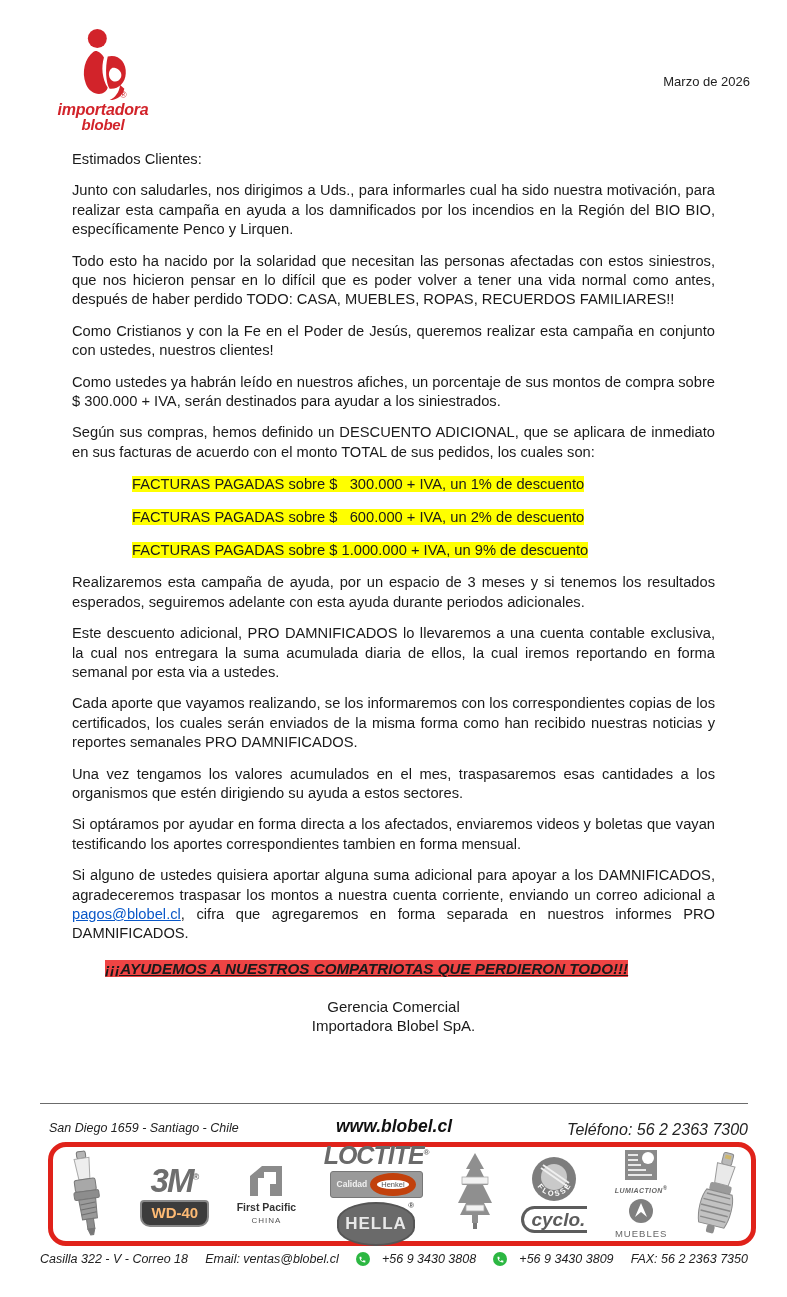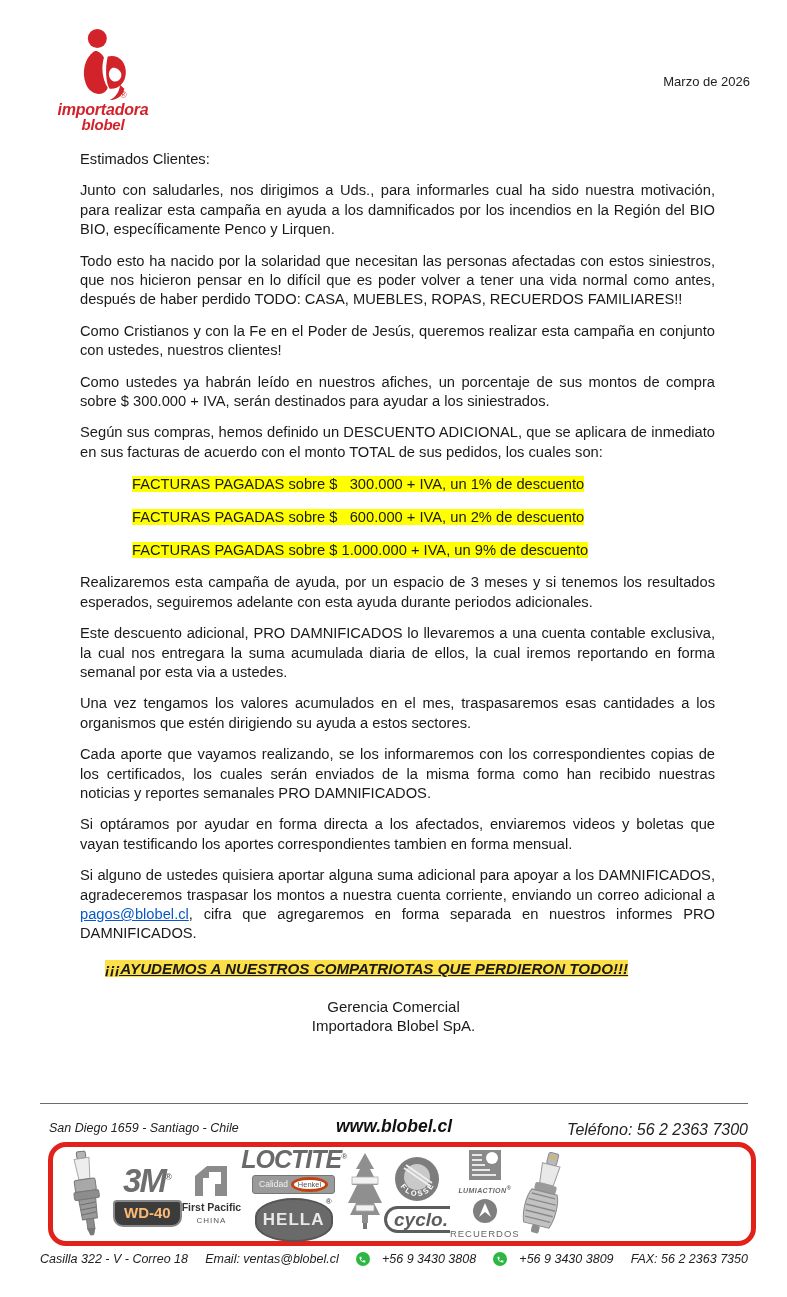--- a/index.html
+++ b/index.html
@@ -10,52 +10,52 @@
   .logo{position:absolute;left:48px;top:28px;width:110px;text-align:center;color:#d2232a;}
   .logo svg{display:block;margin:0 auto;}
   .logo-reg{position:absolute;left:72px;top:62px;font-size:9px;color:#d2232a;}
   .logo-word{font-weight:bold;font-style:italic;color:#d2232a;line-height:15px;letter-spacing:-0.2px;}
   .logo-word.l1{font-size:16px;}
   .logo-word.l2{font-size:15px;}
   .date{position:absolute;top:74px;right:37px;font-size:13px;color:#222;}
 
   
   .body{position:absolute;left:72px;top:150px;width:643px;}
-  .body p{margin:0 0 12px 8px;font-size:14.7px;line-height:19.4px;text-align:justify;}
+  .body p{margin:0 0 12px 0;font-size:14.7px;line-height:19.4px;text-align:justify;}
   .salutation{text-align:left !important;}
   .hl-line{margin:1px 0 13px 36px;line-height:19px;padding-left:24px;}
   .hl{background:#ffff00;font-size:14.7px;white-space:pre-wrap;}
   .email-link{color:#0a58c8;text-decoration:underline;cursor:pointer;}
   .cta-line{margin:14px 0 0 33px;line-height:22px;}
-  .cta{background:#fde047;font-weight:bold;font-style:italic;text-decoration:underline;font-size:15.2px;}
+  .cta{background:#ef4444;font-weight:bold;font-style:italic;text-decoration:underline;font-size:15.2px;}
   .signature{margin-top:17px;text-align:center;font-size:15px;line-height:19.5px;}
 
   
   .sep-line{position:absolute;left:40px;top:1103px;width:708px;height:0;border-top:1.5px solid #6b6b6b;}
   .footer-top{position:absolute;left:40px;top:1116px;width:708px;height:22px;}
   .ft-address{position:absolute;left:9px;top:5px;font-style:italic;font-size:12.5px;color:#222;}
   .ft-web{position:absolute;left:0;right:0;top:0;text-align:center;font-weight:bold;font-style:italic;font-size:17.5px;color:#111;}
   .ft-phone{position:absolute;right:0;top:5px;font-style:italic;font-size:16px;color:#222;}
 
   .brandbox{position:absolute;left:48px;top:1142px;width:682px;height:94px;border:5px solid #e0221a;
-            border-radius:18px;background:#fff;display:flex;align-items:center;justify-content:flex-start;
+            border-radius:18px;background:#fff;display:flex;align-items:center;justify-content:space-between;
             padding:0 8px;box-sizing:content-box;}
   .bcol{display:flex;flex-direction:column;align-items:center;justify-content:center;gap:4px;}
   .threem{font-size:33px;font-weight:bold;color:#6e6e6e;letter-spacing:-2px;line-height:30px;font-style:italic;}
   .threem sup{font-size:9px;letter-spacing:0;}
   .wd40{background:#3c3c3c;color:#fdba74;font-weight:bold;font-size:15px;padding:3px 9px 5px 9px;
         border-radius:4px 4px 10px 10px;border:2px solid #888;line-height:15px;}
   .fp-name{font-weight:bold;font-size:10.5px;color:#333;line-height:10px;}
   .fp-china{font-size:8px;color:#555;letter-spacing:1px;}
   .loctite{font-size:25px;font-weight:bold;font-style:italic;color:#6a6a6a;letter-spacing:-1px;line-height:22px;}
   .loctite sup{font-size:8px;}
   .loctite-bar{display:flex;align-items:center;gap:3px;background:#9a9a9a;border-radius:3px;
                padding:1px 6px;border:1px solid #777;}
-  .calidad{color:#f2f2f2;font-size:8.5px;font-weight:normal;}
-  .henkel{background:#fff;border:3px solid #c2410c;border-radius:50%;padding:0 4px;font-size:7.5px;color:#555;}
+  .calidad{color:#f2f2f2;font-size:8.5px;font-weight:bold;}
+  .henkel{background:#fff;border:7px solid #c2410c;border-radius:50%;padding:0 4px;font-size:7.5px;color:#555;}
   .hella{background:#6a6a6a;border-radius:50%/42%;width:74px;height:40px;display:flex;align-items:center;
          justify-content:center;color:#e8e8e8;font-weight:bold;font-size:17px;letter-spacing:1px;
          border:2px solid #555;position:relative;}
   .hella sup{position:absolute;top:-3px;right:-2px;font-size:8px;color:#555;background:#fff;border-radius:50%;}
   .flosser-wrap{line-height:0;}
   .cyclo{font-size:19px;font-weight:bold;font-style:italic;color:#5c5c5c;border:3px solid #5c5c5c;
          border-right:none;border-radius:14px 0 0 14px;padding:1px 2px 1px 7px;line-height:19px;}
   .narva{font-size:21px;font-weight:bold;color:#555;letter-spacing:2px;line-height:17px;}
   .daslicht{font-size:7px;color:#888;letter-spacing:4px;}
   .lumi-label{font-size:7px;font-weight:bold;font-style:italic;color:#666;letter-spacing:0.4px;}
@@ -92,22 +92,22 @@
     <p>Como Cristianos y con la Fe en el Poder de Jesús, queremos realizar  esta campaña en conjunto con ustedes, nuestros clientes!</p>
     <p>Como ustedes ya habrán leído en nuestros afiches, un porcentaje de sus montos de compra sobre $ 300.000 + IVA, serán destinados para ayudar a los siniestrados.</p>
     <p>Según sus compras, hemos definido un DESCUENTO ADICIONAL, que se aplicara de inmediato en sus facturas de acuerdo con el monto TOTAL de sus pedidos, los  cuales son:</p>
 
     <div class="hl-line"><span class="hl">FACTURAS PAGADAS sobre $   300.000 + IVA, un 1% de descuento</span></div>
     <div class="hl-line"><span class="hl">FACTURAS PAGADAS sobre $   600.000 + IVA, un 2% de descuento</span></div>
     <div class="hl-line"><span class="hl">FACTURAS PAGADAS sobre $ 1.000.000 + IVA, un 9% de descuento</span></div>
 
     <p>Realizaremos esta campaña de ayuda, por un espacio de 3 meses y si tenemos los resultados esperados, seguiremos adelante con esta ayuda durante periodos adicionales.</p>
     <p>Este descuento adicional, PRO DAMNIFICADOS lo llevaremos a una cuenta contable exclusiva, la cual nos entregara la suma acumulada diaria de ellos, la cual iremos reportando en forma semanal por esta via a ustedes.</p>
+    <p>Cada aporte que vayamos realizando, se los informaremos con los correspondientes copias de los certificados, los cuales serán enviados de la misma forma como han recibido nuestras noticias y reportes semanales PRO DAMNIFICADOS.</p>
     <p>Una vez tengamos los valores acumulados en el mes, traspasaremos esas cantidades a los organismos que estén dirigiendo su ayuda a estos sectores.</p>
-    <p>Cada aporte que vayamos realizando, se los informaremos con los correspondientes copias de los certificados, los cuales serán enviados de la misma forma como han recibido nuestras noticias y reportes semanales PRO DAMNIFICADOS.</p>
     <p>Si optáramos por ayudar en forma directa a los afectados, enviaremos videos y boletas que vayan testificando los aportes correspondientes tambien en forma mensual.</p>
 
     <p><span>Si alguno de ustedes quisiera aportar alguna suma adicional para apoyar a los DAMNIFICADOS,  agradeceremos traspasar los montos a nuestra cuenta corriente, enviando un correo adicional a </span><a class="email-link">pagos@blobel.cl</a><span>, cifra que agregaremos en forma separada en nuestros informes PRO DAMNIFICADOS.</span></p>
 
     <div class="cta-line"><span class="cta">¡¡¡AYUDEMOS A NUESTROS COMPATRIOTAS QUE PERDIERON TODO!!!</span></div>
 
     <div class="signature">
       <div>Gerencia Comercial</div>
       <div>Importadora Blobel SpA.</div>
     </div>
@@ -196,21 +196,21 @@
           <line x1="4" y1="16" x2="17" y2="16"></line>
             <line x1="4" y1="21" x2="22" y2="21"></line>
           <line x1="4" y1="26" x2="28" y2="26"></line>
         </g>
       </svg>
       <div class="lumi-label"><span>LUMIACTION</span><sup>®</sup></div>
       <svg width="26" height="26" viewBox="0 0 26 26">
         <circle cx="13" cy="13" r="12" fill="#7f7f7f"></circle>
         <path d="M7 19 L13 5 L19 19 L13 14 Z" fill="#ffffff"></path>
       </svg>
-      <div class="alsafety-label">RECUERDOS</div>
+      <div class="alsafety-label">MUEBLES</div>
     </div>
 
     <svg width="48" height="88" viewBox="0 0 48 88">
       <g transform="rotate(14 24 44)">
         <rect x="19" y="2" width="10" height="12" rx="2" fill="#b9b9b9" stroke="#8a8a8a"></rect>
         <rect x="21" y="4" width="6" height="4" fill="#d9b64a" opacity="0.7"></rect>
         <path d="M15 14 L33 14 L31 34 L17 34 Z" fill="#e9e9e9" stroke="#9a9a9a"></path>
         <rect x="13" y="34" width="22" height="8" rx="2" fill="#9a9a9a"></rect>
         <path d="M11 42 C 7 50 7 66 11 76 L37 76 C 41 66 41 50 37 42 Z" fill="#c2c2c2" stroke="#8a8a8a"></path>
         <g stroke="#8a8a8a" stroke-width="1.4">

